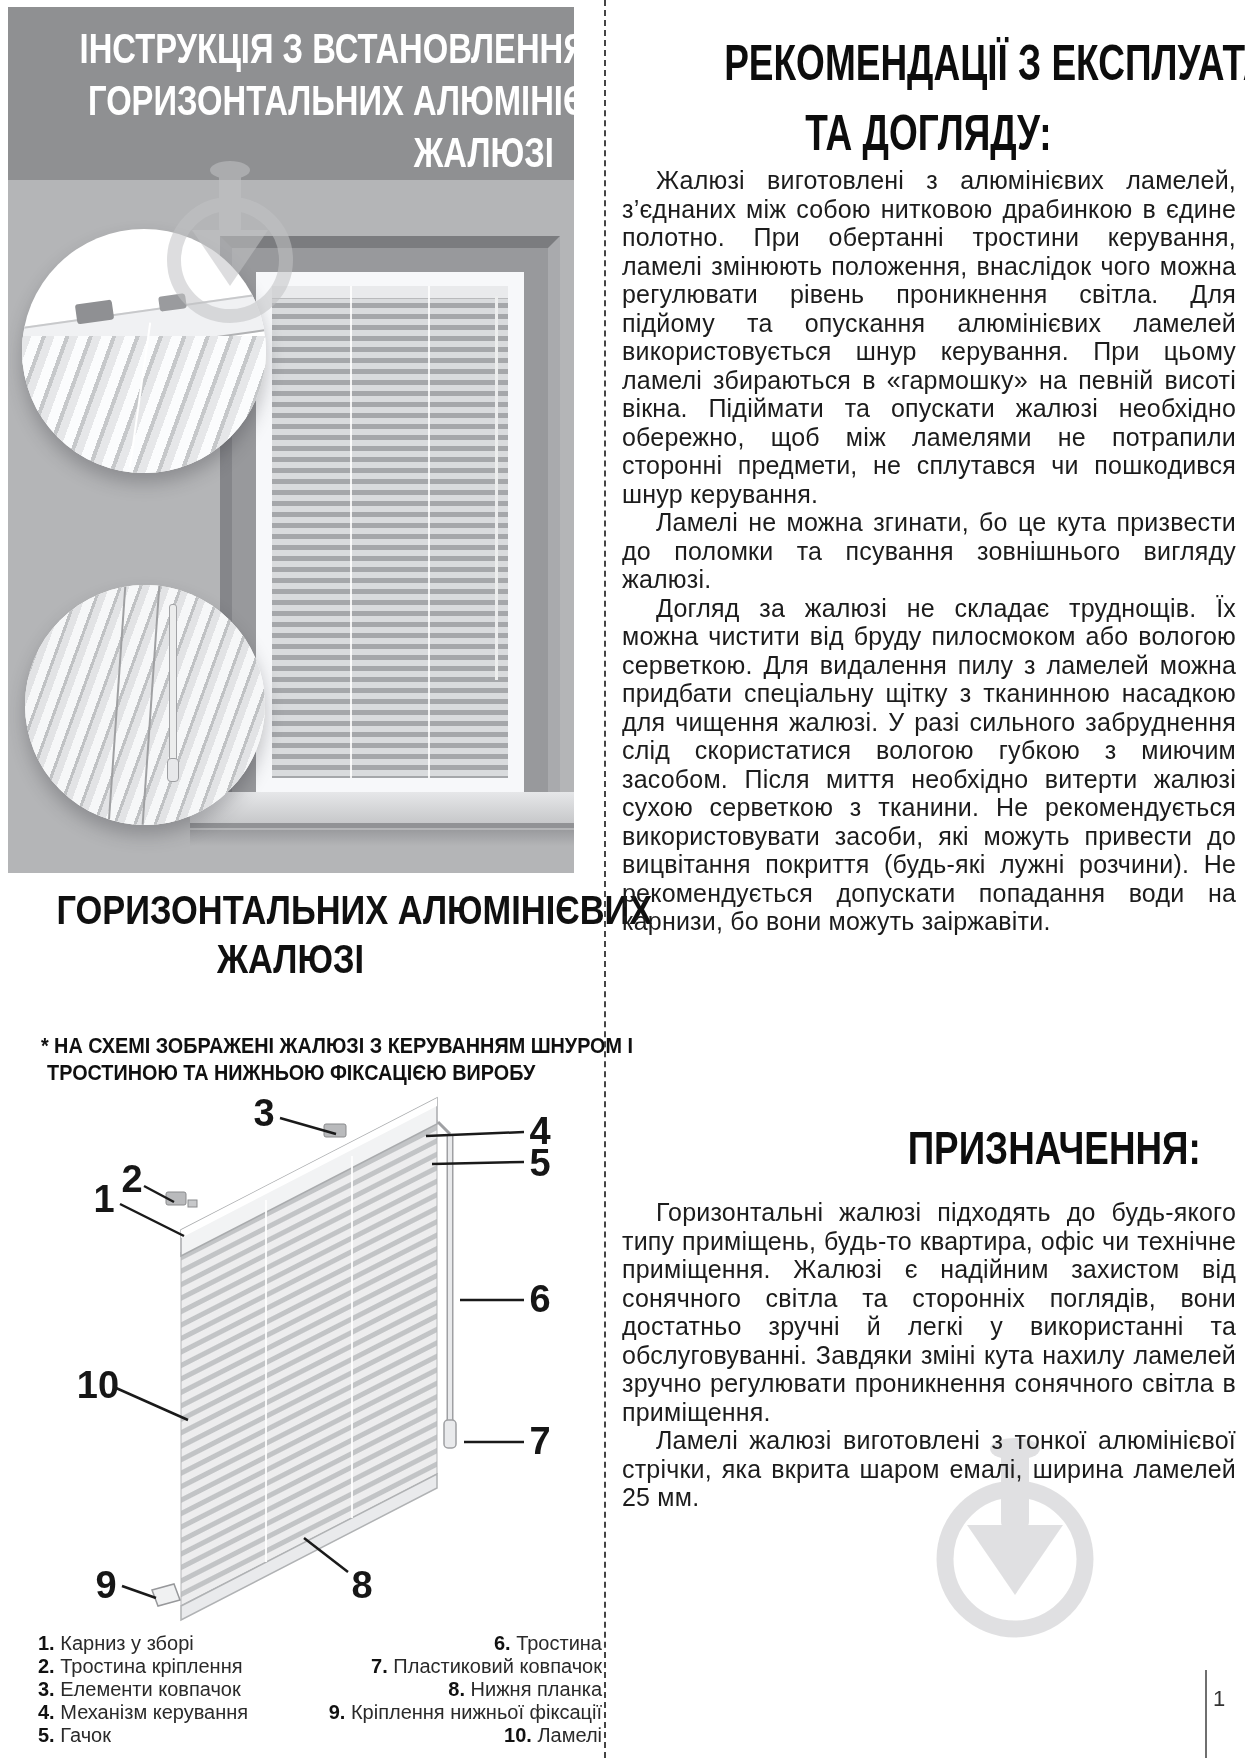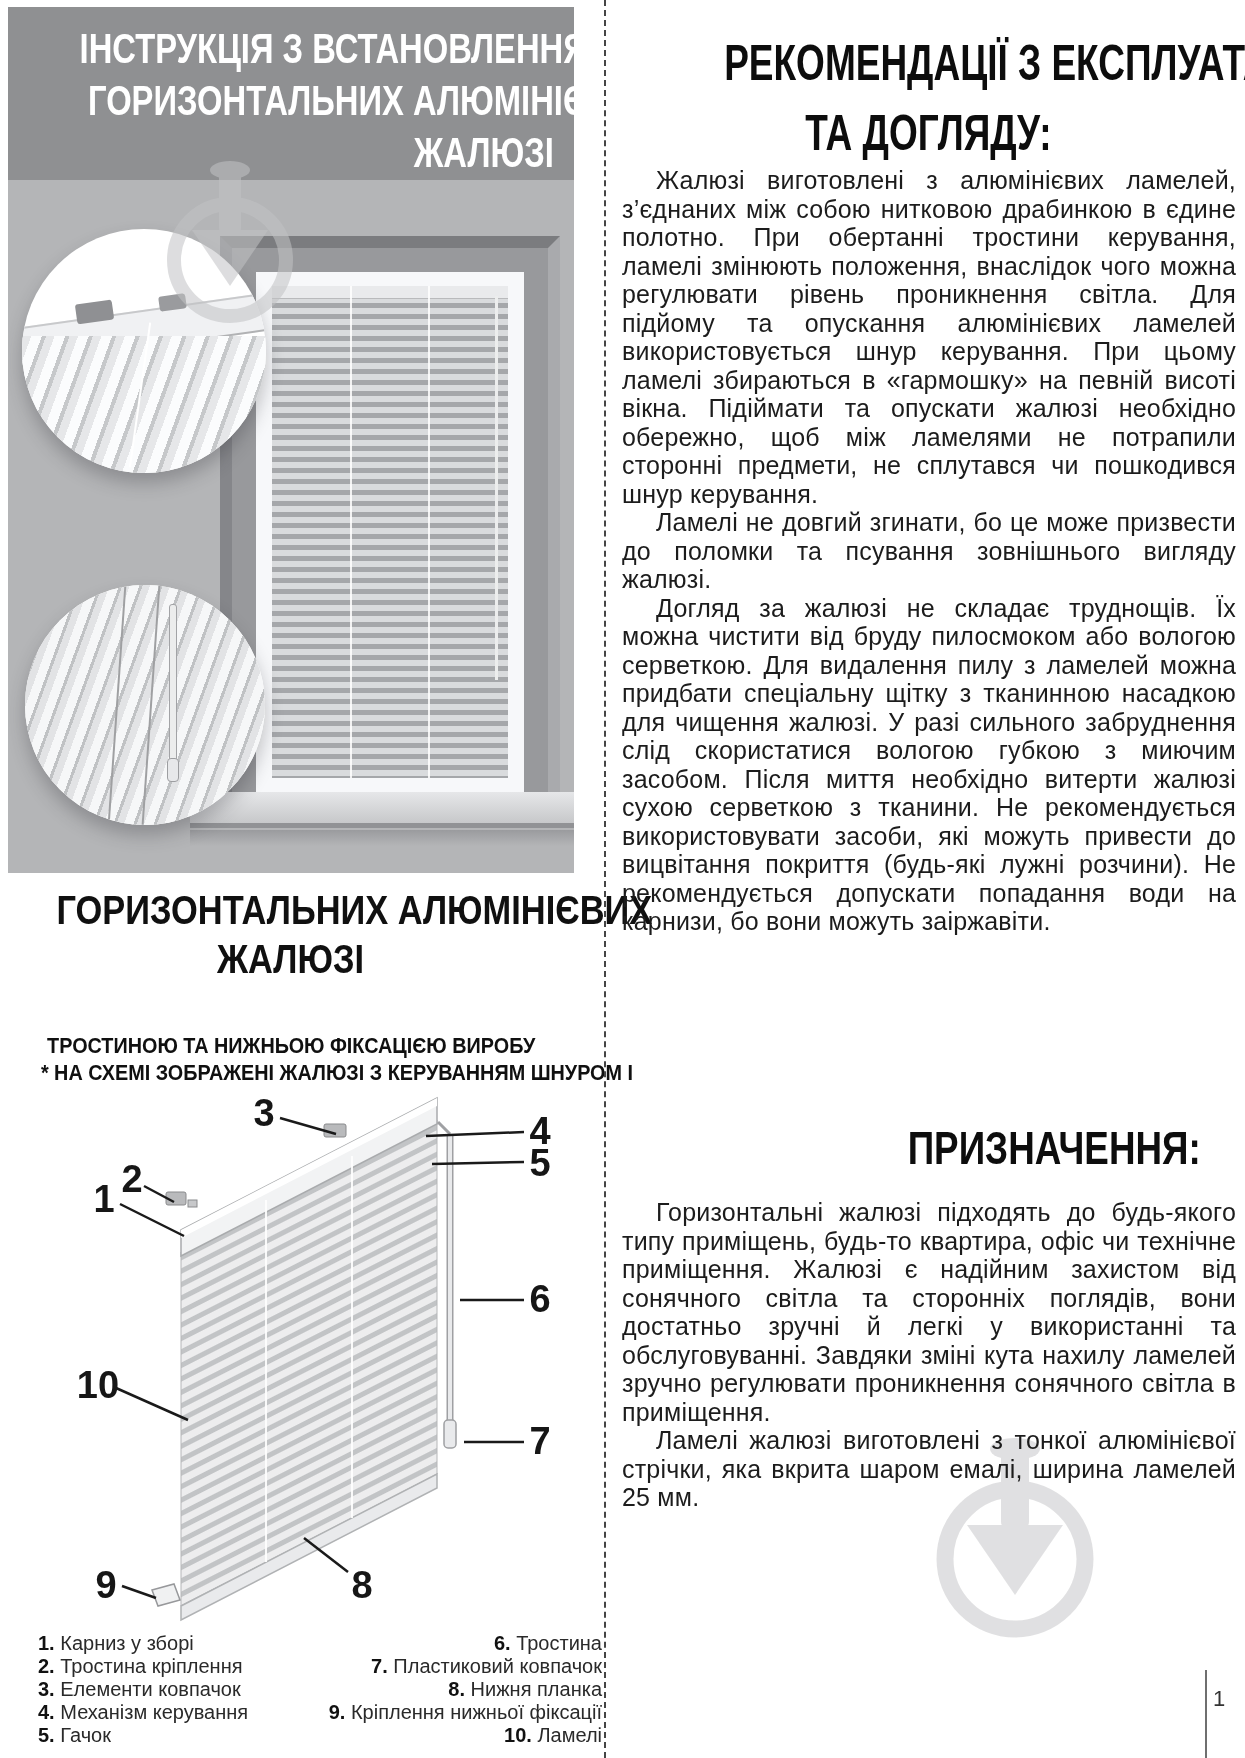--- a/index.html
+++ b/index.html
@@ -128,22 +128,22 @@
   </g>
   <circle cx="80" cy="100" r="56" fill="none" stroke="#c2c3c5" stroke-width="14"></circle>
 </svg>
 
 <div class="abs overview-title">
   <div class="h-line"><span class="cond">ГОРИЗОНТАЛЬНИХ АЛЮМІНІЄВИХ</span></div>
   <div class="h-line"><span class="cond">ЖАЛЮЗІ</span></div>
 </div>
 
 <div class="abs overview-note">
+  <div class="h-line"><span class="cond">* НА СХЕМІ ЗОБРАЖЕНІ ЖАЛЮЗІ З КЕРУВАННЯМ ШНУРОМ І</span></div>
   <div class="h-line"><span class="cond">ТРОСТИНОЮ ТА НИЖНЬОЮ ФІКСАЦІЄЮ ВИРОБУ</span></div>
-  <div class="h-line"><span class="cond">* НА СХЕМІ ЗОБРАЖЕНІ ЖАЛЮЗІ З КЕРУВАННЯМ ШНУРОМ І</span></div>
 </div>
 
 <svg class="abs diagram-svg" width="560" height="560" viewBox="0 0 560 560">
   <defs>
     <pattern id="diagSlats" patternUnits="userSpaceOnUse" width="12" height="12" patternTransform="rotate(-27)">
       <rect x="0" y="0" width="12" height="12" fill="#ededee"></rect>
       <rect x="0" y="7" width="12" height="5" fill="#c2c4c6"></rect>
     </pattern>
   </defs>
 
@@ -216,21 +216,21 @@
   <circle cx="100" cy="122" r="70" fill="none" stroke="#cdcdcf" stroke-width="17"></circle>
 </svg>
 
 <div class="abs care-title">
   <div class="h-line"><span class="cond">РЕКОМЕНДАЦІЇ З ЕКСПЛУАТАЦІЇ</span></div>
   <div class="h-line"><span class="cond">ТА ДОГЛЯДУ:</span></div>
 </div>
 
 <div class="abs paras care-paras">
   <p>Жалюзі виготовлені з алюмінієвих ламелей, з’єднаних між собою нитковою драбинкою в єдине полотно. При обертанні тростини керування, ламелі змінюють положення, внаслідок чого можна регулювати рівень проникнення світла. Для підйому та опускання алюмінієвих ламелей використовується шнур керування. При цьому ламелі збираються в «гармошку» на певній висоті вікна. Підіймати та опускати жалюзі необхідно обережно, щоб між ламелями не потрапили сторонні предмети, не сплутався чи пошкодився шнур керування.</p>
-  <p>Ламелі не довгий згинати, бо це може призвести до поломки та псування зовнішнього вигляду жалюзі.</p>
+  <p>Ламелі не можна згинати, бо це кута призвести до поломки та псування зовнішнього вигляду жалюзі.</p>
   <p>Догляд за жалюзі не складає труднощів. Їх можна чистити від бруду пилосмоком або вологою серветкою. Для видалення пилу з ламелей можна придбати спеціальну щітку з тканинною насадкою для чищення жалюзі. У разі сильного забруднення слід скористатися вологою губкою з миючим засобом. Після миття необхідно витерти жалюзі сухою серветкою з тканини. Не рекомендується використовувати засоби, які можуть привести до вицвітання покриття (будь-які лужні розчини). Не рекомендується допускати попадання води на карнизи, бо вони можуть заіржавіти.</p>
 </div>
 
 <div class="abs purpose-title">
   <div class="h-line"><span class="cond">ПРИЗНАЧЕННЯ:</span></div>
 </div>
 
 <div class="abs paras purpose-paras">
   <p>Горизонтальні жалюзі підходять до будь-якого типу приміщень, будь-то квартира, офіс чи технічне приміщення. Жалюзі є надійним захистом від сонячного світла та сторонніх поглядів, вони достатньо зручні й легкі у використанні та обслуговуванні. Завдяки зміні кута нахилу ламелей зручно регулювати проникнення сонячного світла в приміщення.</p>
   <p>Ламелі жалюзі виготовлені з тонкої алюмінієвої стрічки, яка вкрита шаром емалі, ширина ламелей 25 мм.</p>

